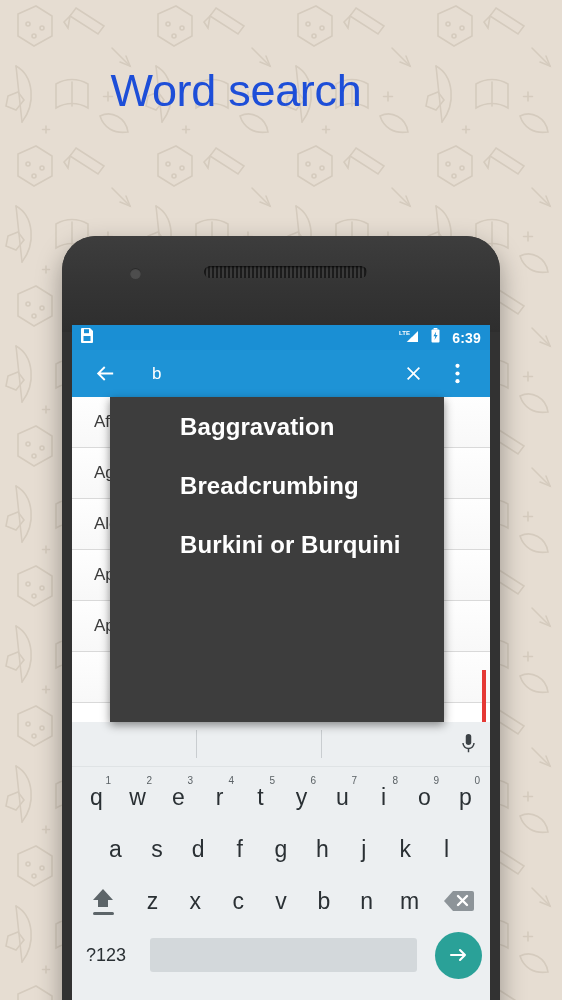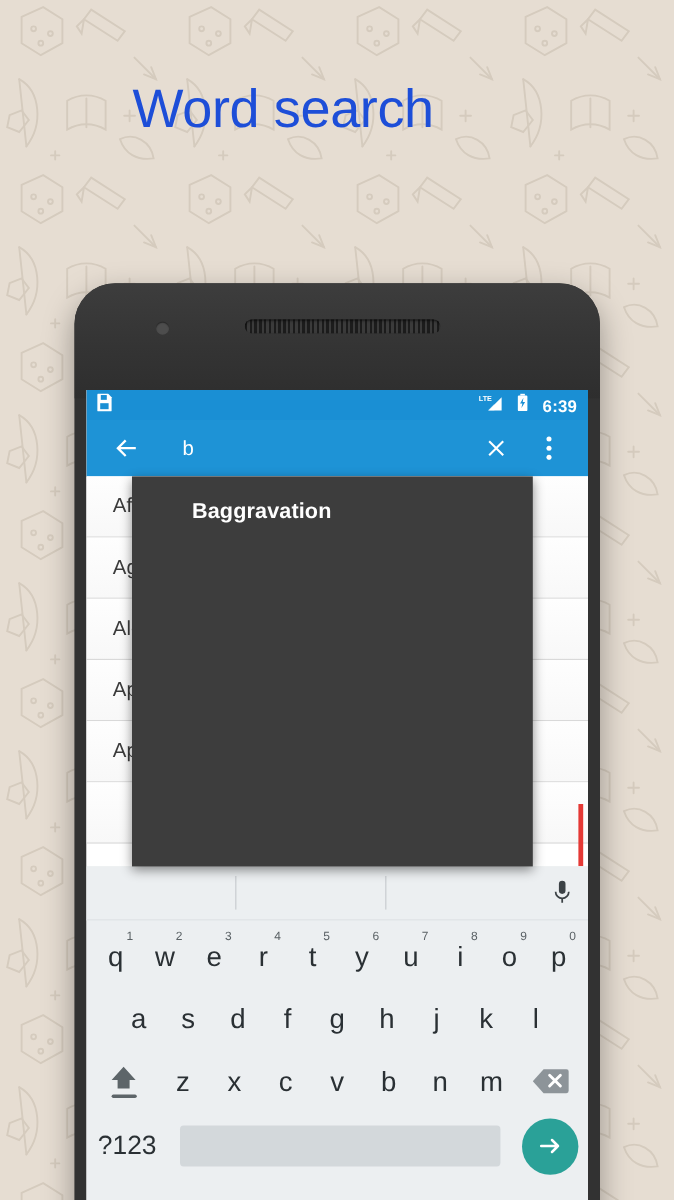--- a/index.html
+++ b/index.html
@@ -178,23 +178,23 @@
     height: 325px;
     background: #3d3d3d;
     box-shadow: 0 3px 9px rgba(0,0,0,0.45);
     overflow: hidden;
     z-index: 4;
   }
   .dd-item {
     height: 59px;
     display: flex;
     align-items: center;
-    padding-left: 50px;
+    padding-left: 70px;
     color: #ffffff;
-    font-size: 18px;
+    font-size: 24px;
     font-weight: 700;
     letter-spacing: 0.1px;
   }
   .dd-item.cut { height: 30px; align-items: flex-start; padding-top: 20px; overflow:hidden; }
 
   
   .keyboard {
     position: absolute;
     left: 0;
     top: 397px;
@@ -245,21 +245,21 @@
     position: absolute;
     top: -16px;
     right: 2px;
     font-size: 10px;
     color: #5a6165;
     font-weight: 400;
   }
   .key-shift { width: 46px; display:flex; flex-direction:column; align-items:center; }
   .shift-bar { width: 21px; height:3px; background:#5d6569; border-radius:2px; margin-top:3px;}
   .key-del { width: 46px; display:flex; align-items:center; justify-content:center;}
-  .key-123 { font-size: 22px; width: 52px; text-align:center; color:#2a3034;}
+  .key-123 { font-size: 18px; width: 52px; text-align:center; color:#2a3034;}
   .spacebar {
     flex: 1 1 auto;
     height: 34px;
     margin: 0 18px;
     background: #d3d8db;
     border-radius: 3px;
   }
   .key-enter {
     width: 47px; height: 47px;
     border-radius: 50%;
@@ -391,20 +391,26 @@
           <span>App</span>
         </div>
         <div class="word-row"></div>
         <div class="red-scroll"></div>
       </div>
 
       <div class="dropdown">
         <div class="dd-item">
           <span>Baggravation</span>
         </div>
+        <div class="dd-item">
+          <span>Breadcrumbing</span>
+        </div>
+        <div class="dd-item">
+          <span>Burkini or Burquini</span>
+        </div>
         <div class="dd-item cut">
           <span></span>
         </div>
       </div>
 
       <div class="keyboard">
 
         <div class="kb-suggest">
           <div class="kb-sug-div" style="left:124px"></div>
           <div class="kb-sug-div" style="left:249px"></div>

